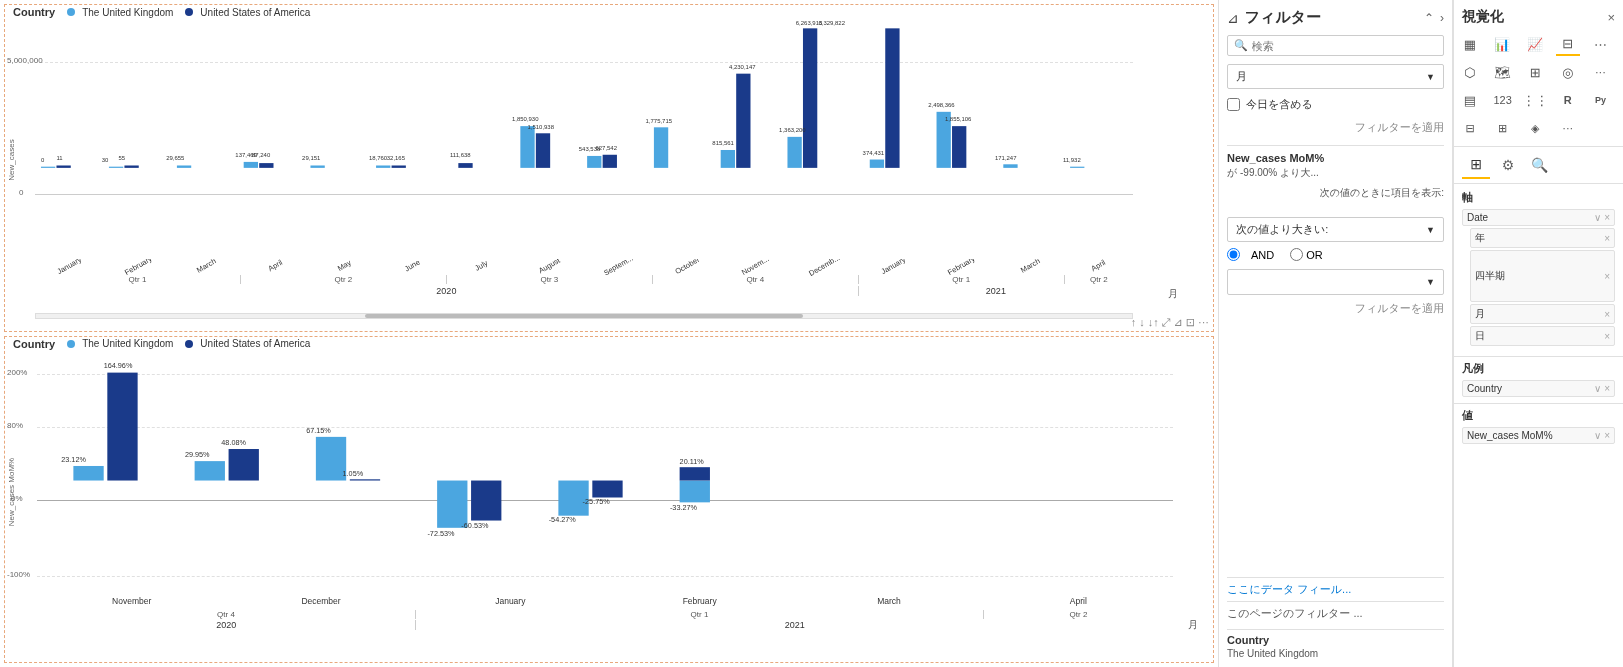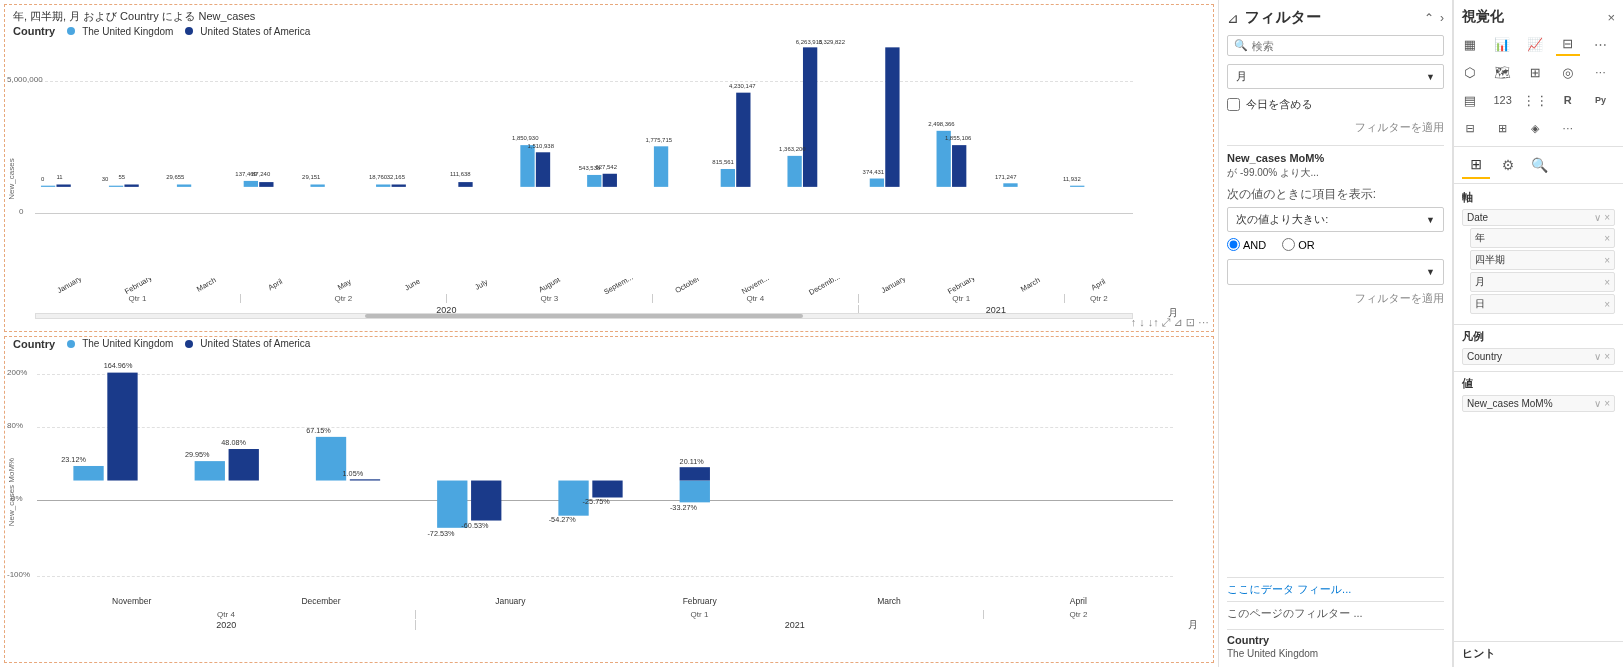--- a/index.html
+++ b/index.html
@@ -13,21 +13,20 @@
   </style>
 </head>
 <body>
 
 <div style="display:flex; width:1623px; height:667px; background:#f3f2f1;">
 
   <div style="flex:1; display:flex; flex-direction:column; background:#fff; min-width:0;">
 
     <div style="flex:1; border:1.5px dashed #e8a87c; margin:4px 4px 2px 4px; position:relative; background:#fff; overflow:hidden;">
 
-      <div style="font-size:11px; color:#333; padding:4px 8px 0 8px;">年, 四半期, 月 および Country による New_cases</div>
 
       <div style="display:flex; align-items:center; gap:12px; padding:1px 8px 2px 8px;">
         <span style="font-size:11px; font-weight:700; color:#333;">Country</span>
         <span class="legend-item">
           <span style="width:8px;height:8px;border-radius:50%;background:#4ba6e0;display:inline-block;"></span>
           <span style="font-size:10px; color:#333; margin-left:3px;">The United Kingdom</span>
         </span>
         <span class="legend-item">
           <span style="width:8px;height:8px;border-radius:50%;background:#1a3a8a;display:inline-block;"></span>
           <span style="font-size:10px; color:#333; margin-left:3px;">United States of America</span>
@@ -289,33 +288,33 @@
     <div style="color:#888; font-size:11px; cursor:pointer; margin-bottom:10px; text-align:right;">
       <span>フィルターを適用</span>
     </div>
 
     <div style="border-top:1px solid #e0e0e0; padding-top:6px;">
       <div style="font-size:11px; color:#333; font-weight:600; margin-bottom:2px;">
         <span>New_cases MoM%</span>
       </div>
       <div style="font-size:10px; color:#555; margin-bottom:6px;">が -99.00% より大...</div>
 
-      <div style="font-size:12px; color:#555; margin-bottom:4px;">次の値のときに項目を表示:</div>
+      <div style="font-size:10px; color:#555; margin-bottom:17px;text-align:right;">次の値のときに項目を表示:</div>
 
       
       <div style="border:1px solid #ccc; border-radius:2px; padding:4px 8px; font-size:11px; color:#333; margin-bottom:6px; display:flex; justify-content:space-between; align-items:center; cursor:pointer; background:#fff;">
         <span>次の値より大きい:</span>
         <span style="font-size:9px;">▼</span>
       </div>
 
       
 
       
       <div style="display:flex; align-items:center; gap:16px; margin-bottom:8px; font-size:11px;">
-        <label style="display:flex; align-items:center; gap:3px; cursor:pointer;">
+        <label style="display:flex; align-items:center; gap:11px; cursor:pointer;">
           <input type="radio" name="andor" checked="" style="">
           <span>AND</span>
         </label>
         <label style="display:flex; align-items:center; gap:3px; cursor:pointer;">
           <input type="radio" name="andor" style="">
           <span>OR</span>
         </label>
       </div>
 
       
@@ -389,21 +388,21 @@
       <div style="font-size:11px; color:#333; font-weight:600; margin-bottom:4px;">軸</div>
 
       <div style="display:flex; align-items:center; justify-content:space-between; padding:2px 4px; background:#f8f8f8; border:1px solid #e0e0e0; border-radius:2px; margin-bottom:2px; font-size:10px; color:#333;">
         <span>Date</span>
         <span style="color:#aaa; cursor:pointer; font-size:10px;">∨ ×</span>
       </div>
       <div style="display:flex; align-items:center; justify-content:space-between; padding:2px 4px; background:#f8f8f8; border:1px solid #e0e0e0; border-radius:2px; margin-bottom:2px; font-size:10px; color:#333; margin-left:8px;">
         <span>年</span>
         <span style="color:#aaa; cursor:pointer;">×</span>
       </div>
-      <div style="display:flex; align-items:center; justify-content:space-between; padding:2px 4px; background:#f8f8f8; border:1px solid #e0e0e0; border-radius:2px; margin-bottom:2px; font-size:10px; color:#333; margin-left:8px;">
+      <div style="display:flex; align-items:center; justify-content:space-between; padding:18px 4px; background:#f8f8f8; border:1px solid #e0e0e0; border-radius:2px; margin-bottom:2px; font-size:10px; color:#333; margin-left:8px;">
         <span>四半期</span>
         <span style="color:#aaa; cursor:pointer;">×</span>
       </div>
       <div style="display:flex; align-items:center; justify-content:space-between; padding:2px 4px; background:#f8f8f8; border:1px solid #e0e0e0; border-radius:2px; margin-bottom:2px; font-size:10px; color:#333; margin-left:8px;">
         <span>月</span>
         <span style="color:#aaa; cursor:pointer;">×</span>
       </div>
       <div style="display:flex; align-items:center; justify-content:space-between; padding:2px 4px; background:#f8f8f8; border:1px solid #e0e0e0; border-radius:2px; margin-bottom:4px; font-size:10px; color:#333; margin-left:8px;">
         <span>日</span>
         <span style="color:#aaa; cursor:pointer;">×</span>
@@ -419,18 +418,15 @@
     </div>
 
     <div style="padding:0 8px 6px 8px; border-top:1px solid #e0e0e0;">
       <div style="font-size:11px; color:#333; font-weight:600; margin-bottom:4px; margin-top:4px;">値</div>
       <div style="display:flex; align-items:center; justify-content:space-between; padding:2px 4px; background:#f8f8f8; border:1px solid #e0e0e0; border-radius:2px; font-size:10px; color:#333;">
         <span>New_cases MoM%</span>
         <span style="color:#aaa; cursor:pointer;">∨ ×</span>
       </div>
     </div>
 
-    <div style="padding:0 8px 6px 8px; border-top:1px solid #e0e0e0; margin-top:auto;">
-      <div style="font-size:11px; color:#333; font-weight:600; margin-top:4px;">ヒント</div>
-    </div>
   </div>
 
 </div>
 
 </body></html>

